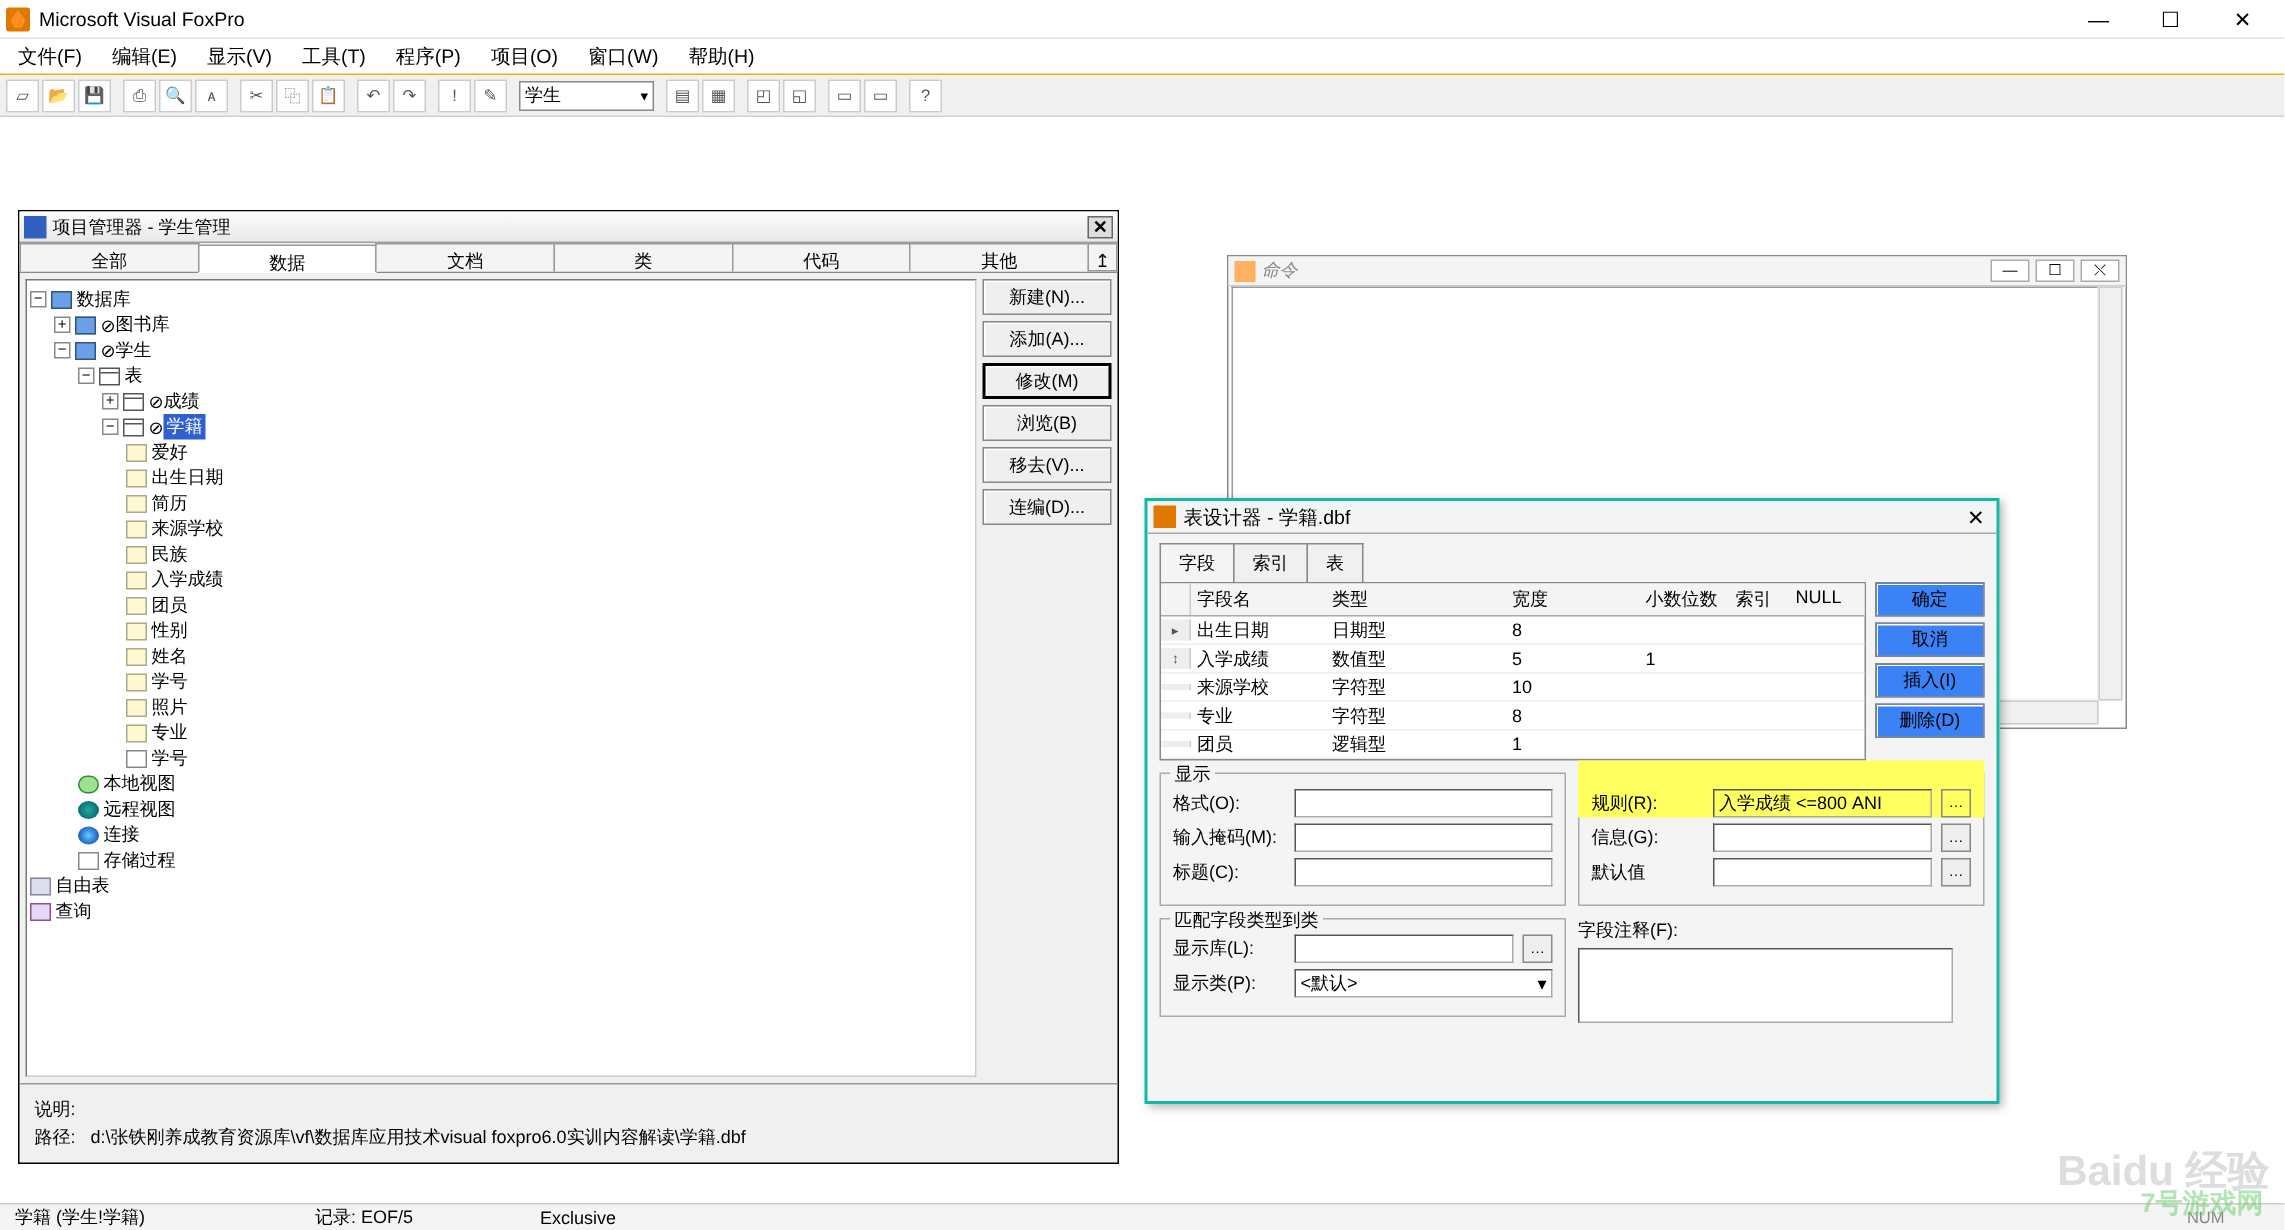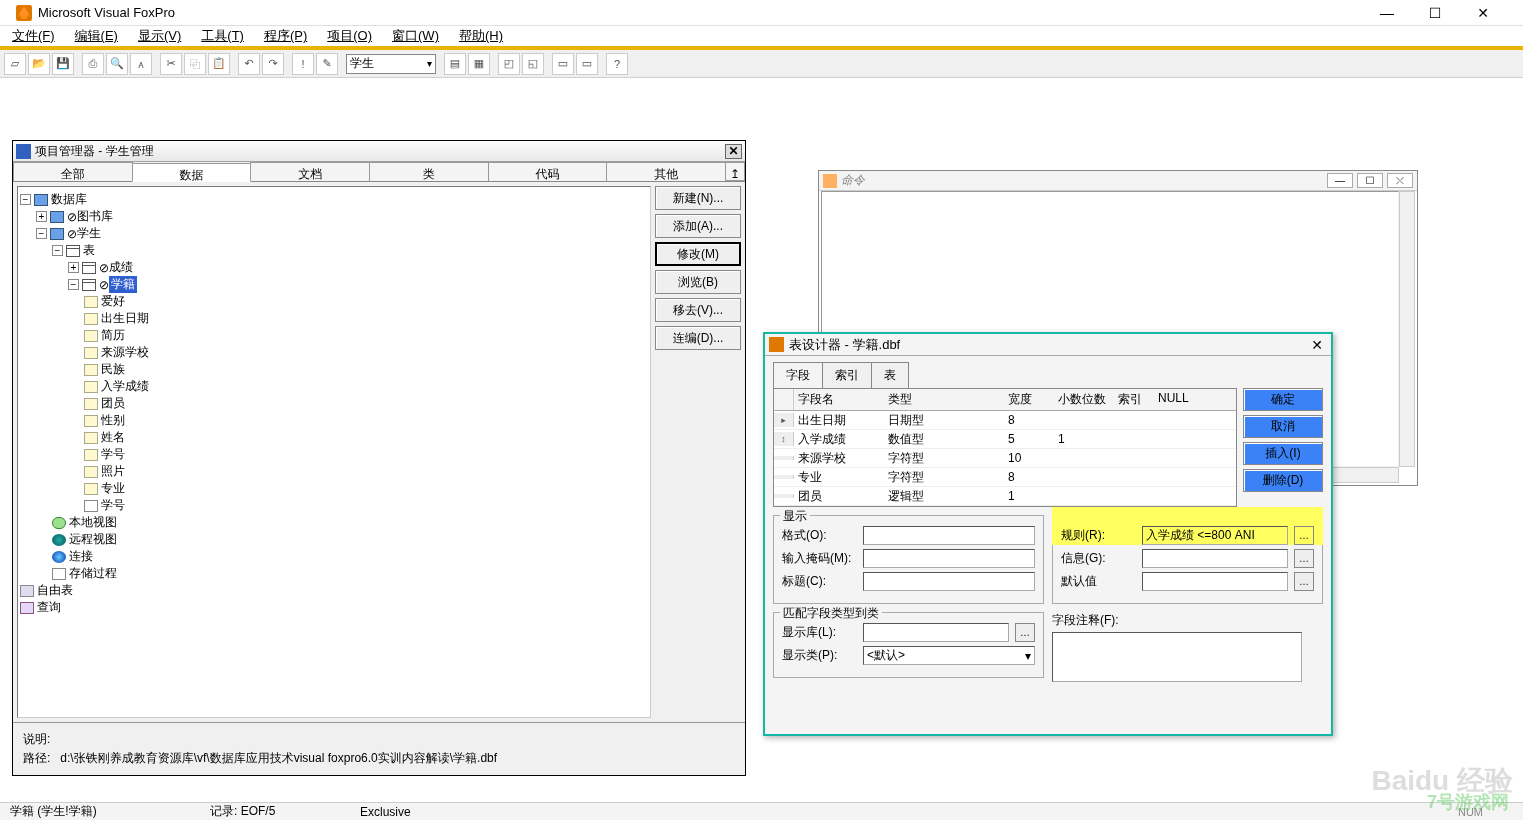--- a/index.html
+++ b/index.html
@@ -1,25 +1,25 @@
 <!DOCTYPE html>
 <html><head>
 <meta charset="utf-8">
 <style>
 * { box-sizing: border-box; margin: 0; padding: 0; font-family: "Microsoft YaHei", "SimSun", sans-serif; font-size: 12px; }
 body { background: #fff; width: 1523px; height: 820px; overflow: hidden; position: relative; }
 
-.titlebar { height: 26px; display: flex; align-items: center; padding: 0 16px; background: #fff; border-bottom: 1px solid #e0e0e0; }
+.titlebar { height: 26px; display: flex; align-items: center; padding: 0 4px; background: #fff; border-bottom: 1px solid #e0e0e0; }
 .titlebar .fox-icon { width: 16px; height: 16px; background: #e07800; border-radius: 2px; margin-right: 6px; position: relative; }
 .titlebar .fox-icon::before { content: ""; position: absolute; top: 2px; left: 3px; right: 3px; bottom: 2px; background: #ff9020; clip-path: polygon(50% 0, 100% 60%, 75% 100%, 25% 100%, 0 60%); }
 .titlebar-title { flex: 1; font-size: 13px; }
 .win-controls { display: flex; gap: 8px; margin-right: 4px; }
 .win-btn { width: 40px; height: 20px; display: flex; align-items: center; justify-content: center; font-size: 14px; }
 
-.menubar { height: 24px; display: flex; align-items: center; padding: 0 2px; gap: 0; border-bottom: 4px solid #eab308; text-decoration: underline; }
+.menubar { height: 24px; display: flex; padding: 0 2px; gap: 0; border-bottom: 1px solid #eab308; }
 .menubar span { padding: 3px 10px; font-size: 13px; }
 
 .toolbar { height: 28px; display: flex; align-items: center; padding: 0 4px; border-bottom: 1px solid #d0d0d0; gap: 2px; background: #f0f0f0; }
 .tbtn { width: 22px; height: 22px; border: 1px solid #ccc; background: #fff; display: flex; align-items: center; justify-content: center; font-size: 11px; color: #555; }
 .tsep { width: 4px; }
 .tcombo { width: 90px; height: 20px; border: 1px solid #888; background: #fff; display: flex; align-items: center; padding: 0 3px; justify-content: space-between; }
 .tcombo::after { content: "▾"; font-size: 10px; }
 
 .workspace { position: absolute; top: 78px; left: 0; right: 0; bottom: 18px; background: #fff; }
 
@@ -79,21 +79,21 @@
 .td-tab { padding: 4px 12px; border: 1px solid #888; border-bottom: none; background: #f0f0f0; margin-right: -1px; font-size: 12px; }
 .td-tab.active { background: #f4f4f4; position: relative; }
 .td-grid-wrap { margin: 0 8px; display: flex; }
 .td-grid { flex: 1; background: #fff; border: 1px solid #888; }
 .td-grid-h { display: flex; background: #f4f4f4; border-bottom: 1px solid #aaa; }
 .td-grid-h span, .td-grid-r span { padding: 2px 4px; font-size: 12px; }
 .td-c-handle { width: 20px; border-right: 1px solid #ccc; }
 .td-c-name { width: 90px; }
 .td-c-type { width: 120px; }
 .td-c-width { width: 50px; text-align: left; }
-.td-c-dec { width: 60px; }
+.td-c-dec { width: 60px; margin-left: 39px; }
 .td-c-idx { width: 40px; }
 .td-c-null { width: 50px; }
 .td-grid-r { display: flex; border-bottom: 1px solid #eee; align-items: center; height: 19px; }
 .td-grid-r .td-c-handle { background: #eee; text-align: center; font-size: 9px; color: #555; }
 .td-sidebtns { width: 80px; margin-left: 6px; display: flex; flex-direction: column; gap: 4px; }
 .td-sbtn { height: 23px; border: 1px solid #888; background: #3b82f6; font-size: 12px; box-shadow: 1px 1px 0 #fff inset; }
 .td-lower { display: flex; padding: 8px; gap: 8px; }
 .td-group { border: 1px solid #aaa; padding: 6px 8px 8px 8px; position: relative; }
 .td-group-title { position: absolute; top: -8px; left: 6px; background: #f4f4f4; padding: 0 3px; font-size: 12px; }
 .td-field-row { display: flex; align-items: center; margin: 4px 0; gap: 6px; }

